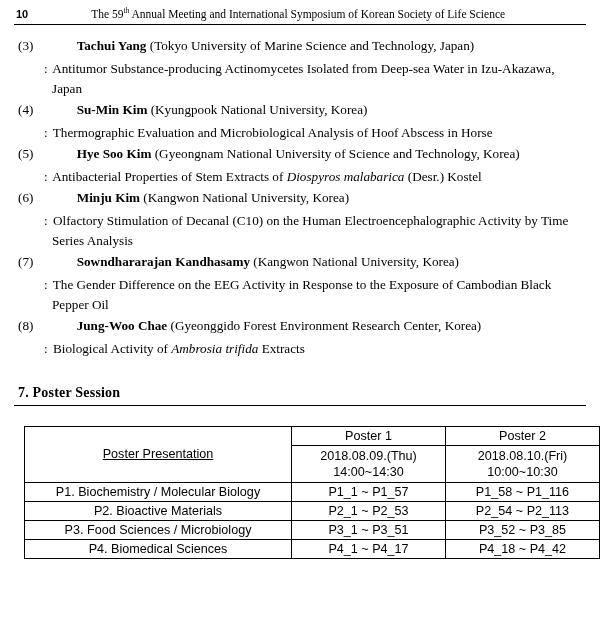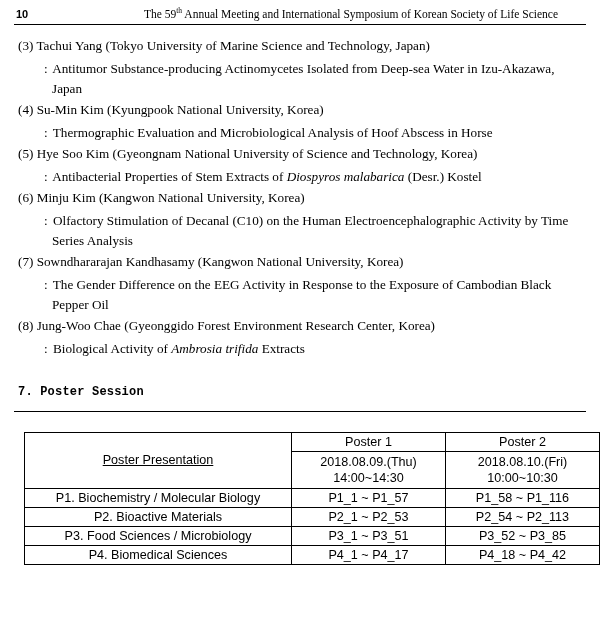--- a/index.html
+++ b/index.html
@@ -34,21 +34,21 @@
   }
   .header .pageno {
     font-family: "Liberation Sans", sans-serif;
     font-weight: bold;
     font-size: 11px;
     line-height: 13px;
     padding-left: 2px;
   }
   .header .htitle {
     flex: 1;
-    text-align: right;
+    text-align: center;
     font-family: "Liberation Serif", serif;
     font-size: 11.5px;
     line-height: 13px;
     padding-right: 28px;
     white-space: nowrap;
   }
   .header .htitle sup {
     font-size: 7.5px;
     vertical-align: super;
   }
@@ -65,21 +65,22 @@
     line-height: 20px;
     padding-left: 14px;
     text-indent: -14px;
     margin-left: 4px;
     white-space: nowrap;
   }
   .num {
     font-family: "Liberation Serif", serif;
   }
   .author {
-    font-weight: normal;
+    font-weight: bold;
+    margin-left: 40px;
   }
   .affil {
     font-weight: normal;
   }
   .line-title {
     font-size: 13.2px;
     line-height: 20px;
     padding-left: 38px;
     text-indent: -8px;
     margin-top: 3px;
@@ -89,25 +90,25 @@
   }
   .it {
     font-style: italic;
   }
 
   
   .section {
     margin-top: 26px;
   }
   .section-title {
-    font-family: Liberation Mono, monospace;
-    font-size: 12px;
+    font-family: Liberation Serif, serif;
+    font-size: 14px;
     font-weight: bold;
     letter-spacing: 0.2px;
-    padding: 0 0 12px 4px;
+    padding: 0 0 4px 4px;
     border-bottom: 1.6px solid #000;
   }
 
   
   table.poster {
     border-collapse: collapse;
     margin-top: 20px;
     margin-left: 10px;
     width: 560px;
     font-family: "Liberation Sans", sans-serif;

